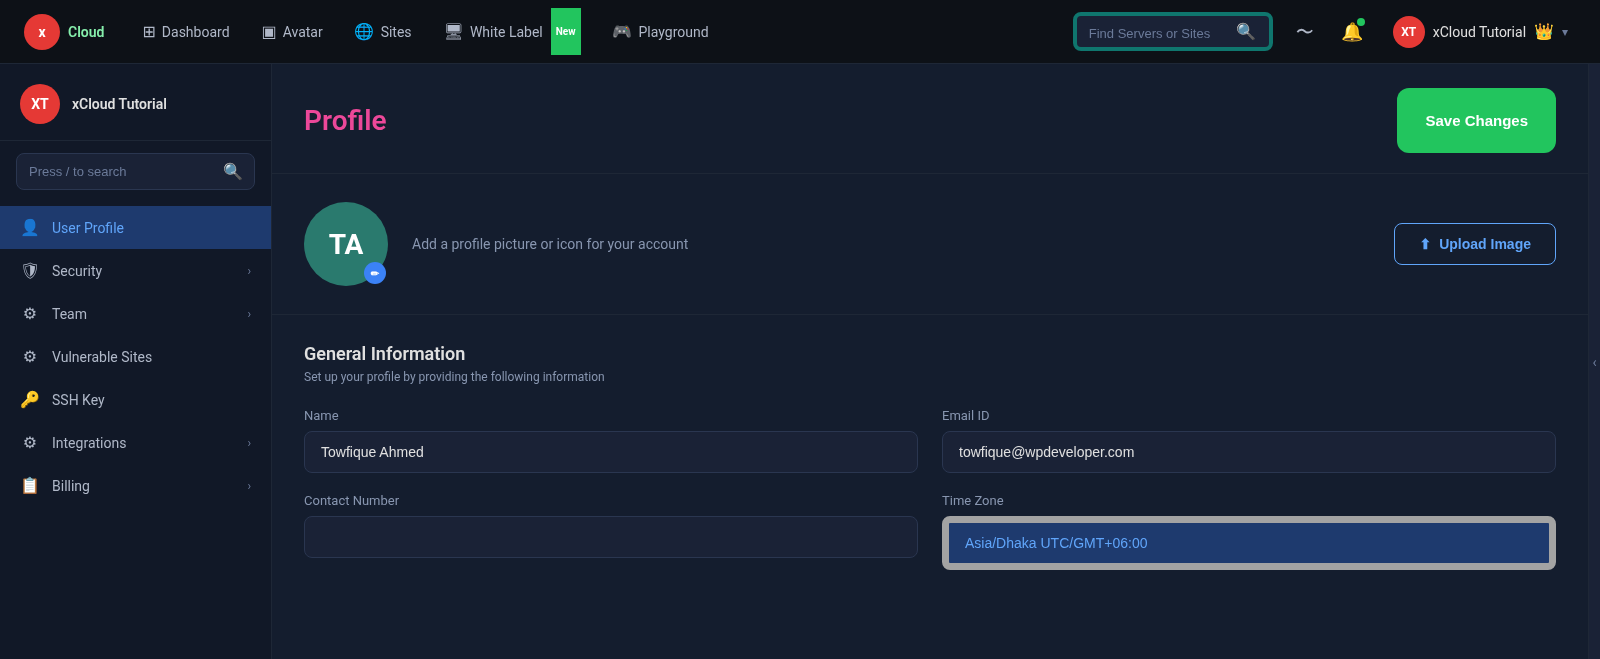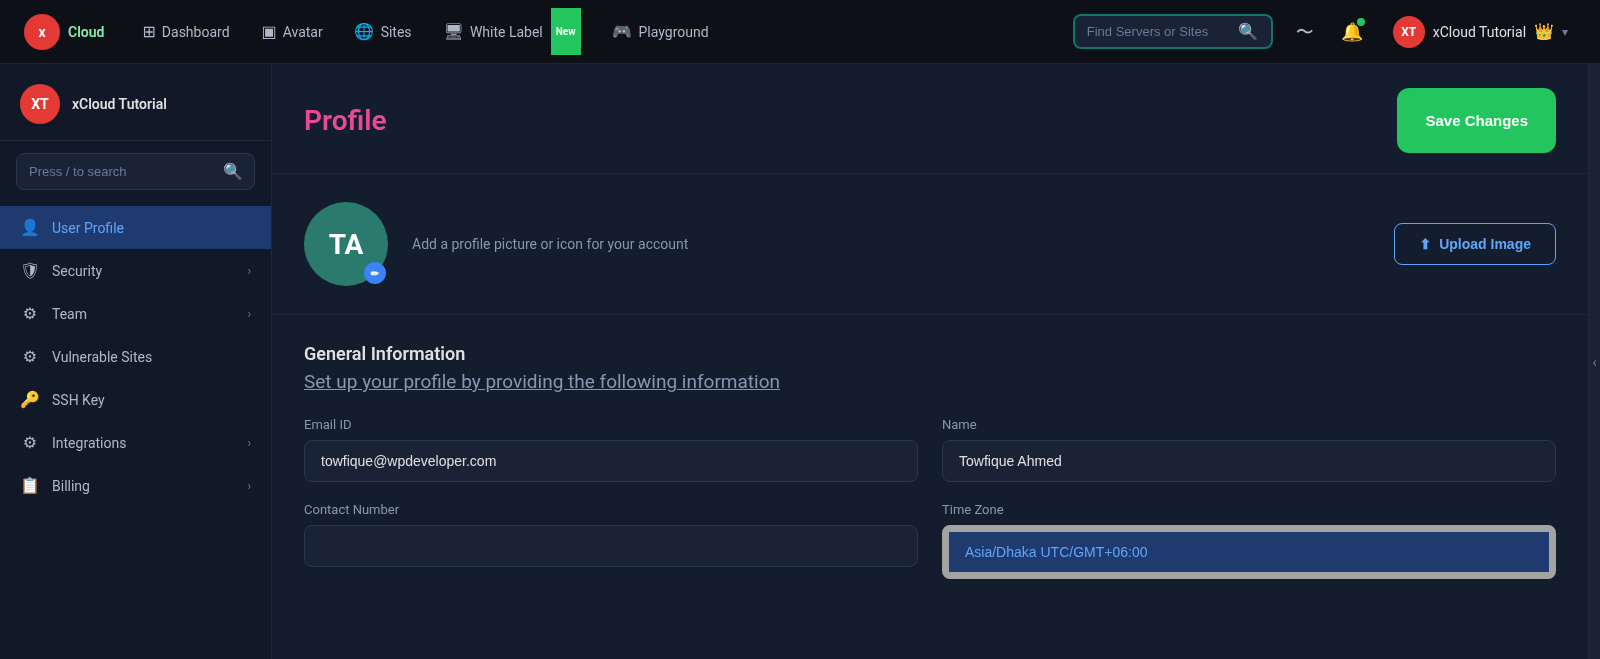--- a/index.html
+++ b/index.html
@@ -72,23 +72,23 @@
       border-radius: 0;
       margin-left: 2px;
     }
     .nav-right {
       display: flex;
       align-items: center;
       gap: 16px;
     }
     .search-bar {
       display: flex;
-      align-items: center;
+      align-items: flex-end;
       background: #1a2236;
-      border: 2px solid #0f766e;
+      border: 4px solid #0f766e;
       border-radius: 8px;
       padding: 6px 12px;
       gap: 8px;
       width: 200px;
     }
     .search-bar input {
       background: transparent;
       border: none;
       outline: none;
       color: #6b7a99;
@@ -312,21 +312,21 @@
     
     .general-info {
       padding: 28px 32px;
     }
     .section-title {
       font-size: 18px;
       font-weight: 600;
       color: #e0e0e0;
       margin-bottom: 6px;
     }
-    .section-subtitle { color: #8896b0; font-size: 19px; margin-bottom: 24px; text-decoration: underline; }
+    .section-subtitle { color: #8896b0; font-size: 12px; margin-bottom: 24px; }
     .form-row {
       display: flex;
       gap: 24px;
       margin-bottom: 20px;
     }
     .form-group {
       flex: 1;
     }
     .form-label {
       display: block;
@@ -501,26 +501,26 @@
         <span>⬆</span>
         <span>Upload Image</span>
       </button>
     </div>
 
     <div class="general-info">
       <div class="section-title">General Information</div>
       <div class="section-subtitle">Set up your profile by providing the following information</div>
       <div class="form-row">
         <div class="form-group">
+          <label class="form-label">Name</label>
+          <input class="form-input" type="text" value="Towfique Ahmed" style="">
+        </div>
+        <div class="form-group">
           <label class="form-label">Email ID</label>
           <input class="form-input" type="email" value="towfique@wpdeveloper.com" style="">
-        </div>
-        <div class="form-group">
-          <label class="form-label">Name</label>
-          <input class="form-input" type="text" value="Towfique Ahmed" style="">
         </div>
       </div>
       <div class="form-row">
         <div class="form-group">
           <label class="form-label">Contact Number</label>
           <input class="form-input" type="text" value="" style="">
         </div>
         <div class="form-group">
           <label class="form-label">Time Zone</label>
           <select class="form-select">

